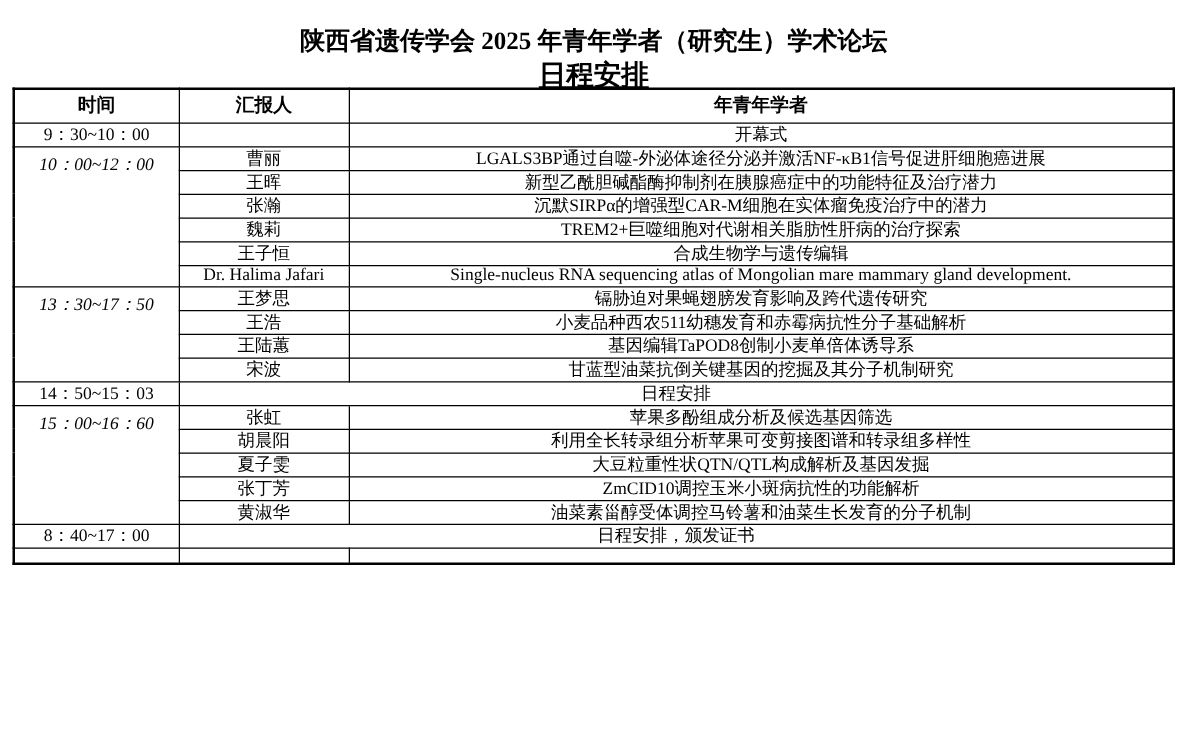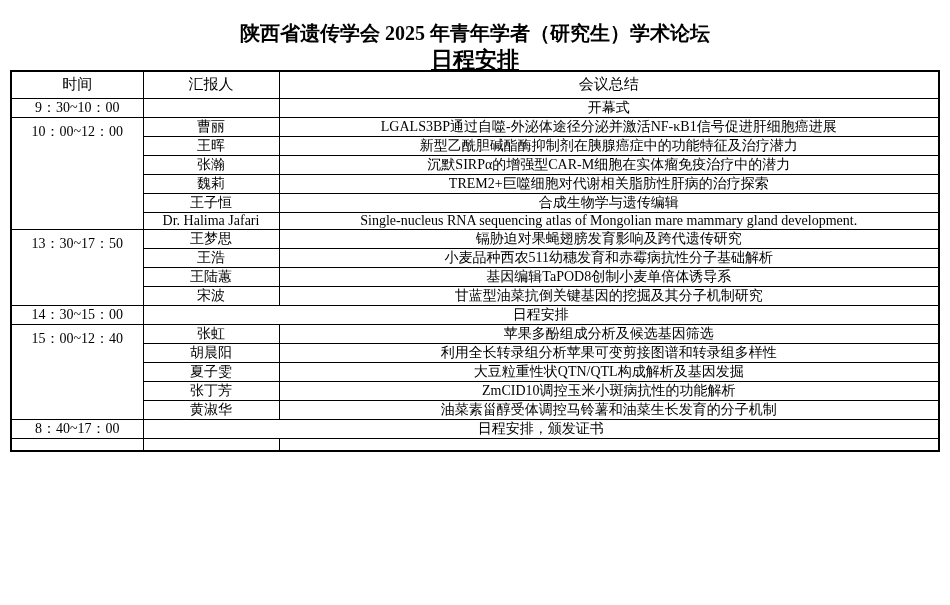--- a/index.html
+++ b/index.html
@@ -45,45 +45,46 @@
     font-size: 14px;
     text-align: center;
     vertical-align: middle;
     padding: 0 4px;
     overflow: hidden;
     white-space: nowrap;
     font-weight: normal;
   }
   .schedule tr { height: 17px; }
   .schedule tr.hdr { height: 27px; }
-  .schedule th { font-weight: normal; font-size: 15px; }
+  .schedule th { font-weight: bold; font-size: 15px; }
   .schedule td.time-span {
     vertical-align: top;
     padding-top: 5px;
+    font-style: italic;
   }
   .schedule tr.partial { height: 13px; }
 </style>
 </head>
 <body>
 
 <div class="doc-title">陕西省遗传学会 2025 年青年学者（研究生）学术论坛</div>
 <div class="doc-subtitle">日程安排</div>
 
 <table class="schedule">
   <colgroup>
     <col class="c-time">
     <col class="c-presenter">
     <col class="c-topic">
   </colgroup>
 
   <tbody>
       <tr class="hdr">
     <th>时间</th>
     <th>汇报人</th>
-    <th>会议总结</th>
+    <th>年青年学者</th>
   </tr>
 
   <tr>
     <td>9：30~10：00</td>
     <td></td>
     <td>开幕式</td>
   </tr>
 
   <tr>
     <td rowspan="6" class="time-span">10：00~12：00</td>
@@ -123,26 +124,26 @@
   <tr>
     <td>王陆蕙</td>
     <td>基因编辑TaPOD8创制小麦单倍体诱导系</td>
   </tr>
   <tr>
     <td>宋波</td>
     <td>甘蓝型油菜抗倒关键基因的挖掘及其分子机制研究</td>
   </tr>
 
   <tr>
-    <td>14：30~15：00</td>
+    <td>14：50~15：03</td>
     <td colspan="2">日程安排</td>
   </tr>
 
   <tr>
-    <td rowspan="5" class="time-span">15：00~12：40</td>
+    <td rowspan="5" class="time-span">15：00~16：60</td>
     <td>张虹</td>
     <td>苹果多酚组成分析及候选基因筛选</td>
   </tr>
   <tr>
     <td>胡晨阳</td>
     <td>利用全长转录组分析苹果可变剪接图谱和转录组多样性</td>
   </tr>
   <tr>
     <td>夏子雯</td>
     <td>大豆粒重性状QTN/QTL构成解析及基因发掘</td>

